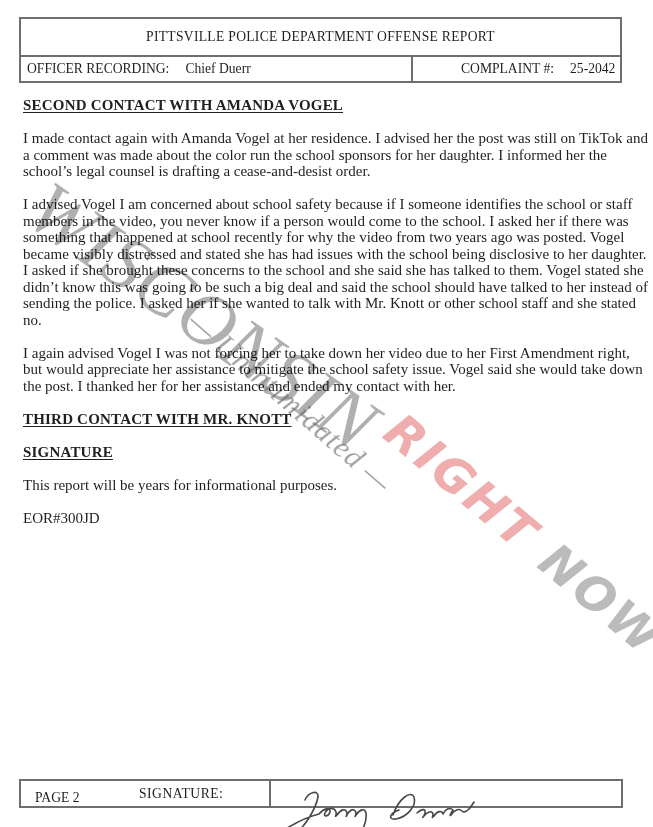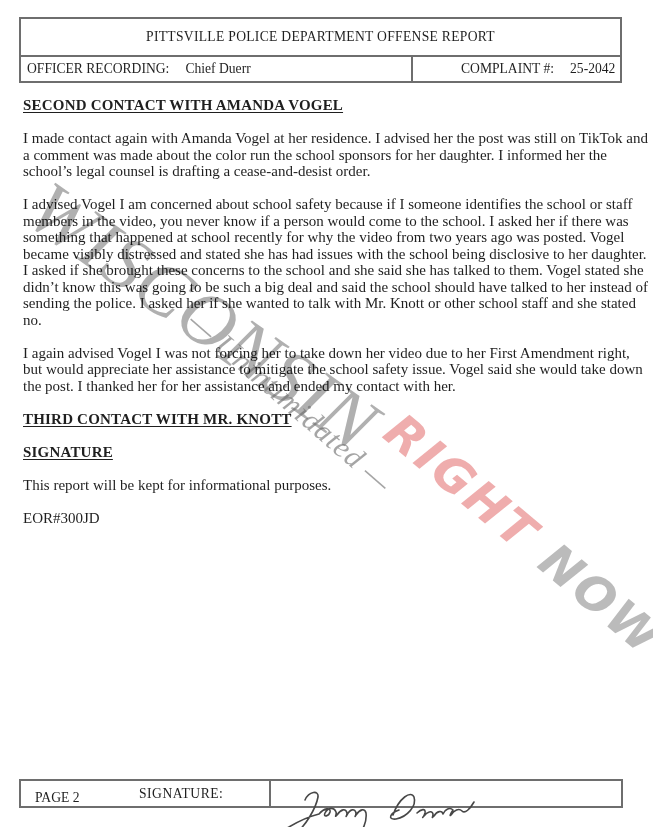--- a/index.html
+++ b/index.html
@@ -143,21 +143,21 @@
 didn’t know this was going to be such a big deal and said the school should have talked to her instead of
 sending the police. I asked her if she wanted to talk with Mr. Knott or other school staff and she stated
 no.</div>
     <div class="para">I again advised Vogel I was not forcing her to take down her video due to her First Amendment right,
 but would appreciate her assistance to mitigate the school safety issue. Vogel said she would take down
 the post. I thanked her for her assistance and ended my contact with her.</div>
 
     <div class="section-heading">THIRD CONTACT WITH MR. KNOTT</div>
 
     <div class="section-heading">SIGNATURE</div>
-    <div class="para">This report will be kept for informational purposes.</div>
+    <div class="para">This report will be years for informational purposes.</div>
 
     <div class="eor">EOR#300JD</div>
   </div>
 
   <div class="watermark">
     <div class="wm-wisconsin">WISCONSIN</div>
     <div class="wm-motto">— Unintimidated —</div>
     <div class="wm-rightnow"><span class="wm-red">RIGHT</span><span> </span><span class="wm-gray">NOW</span></div>
   </div>
 

